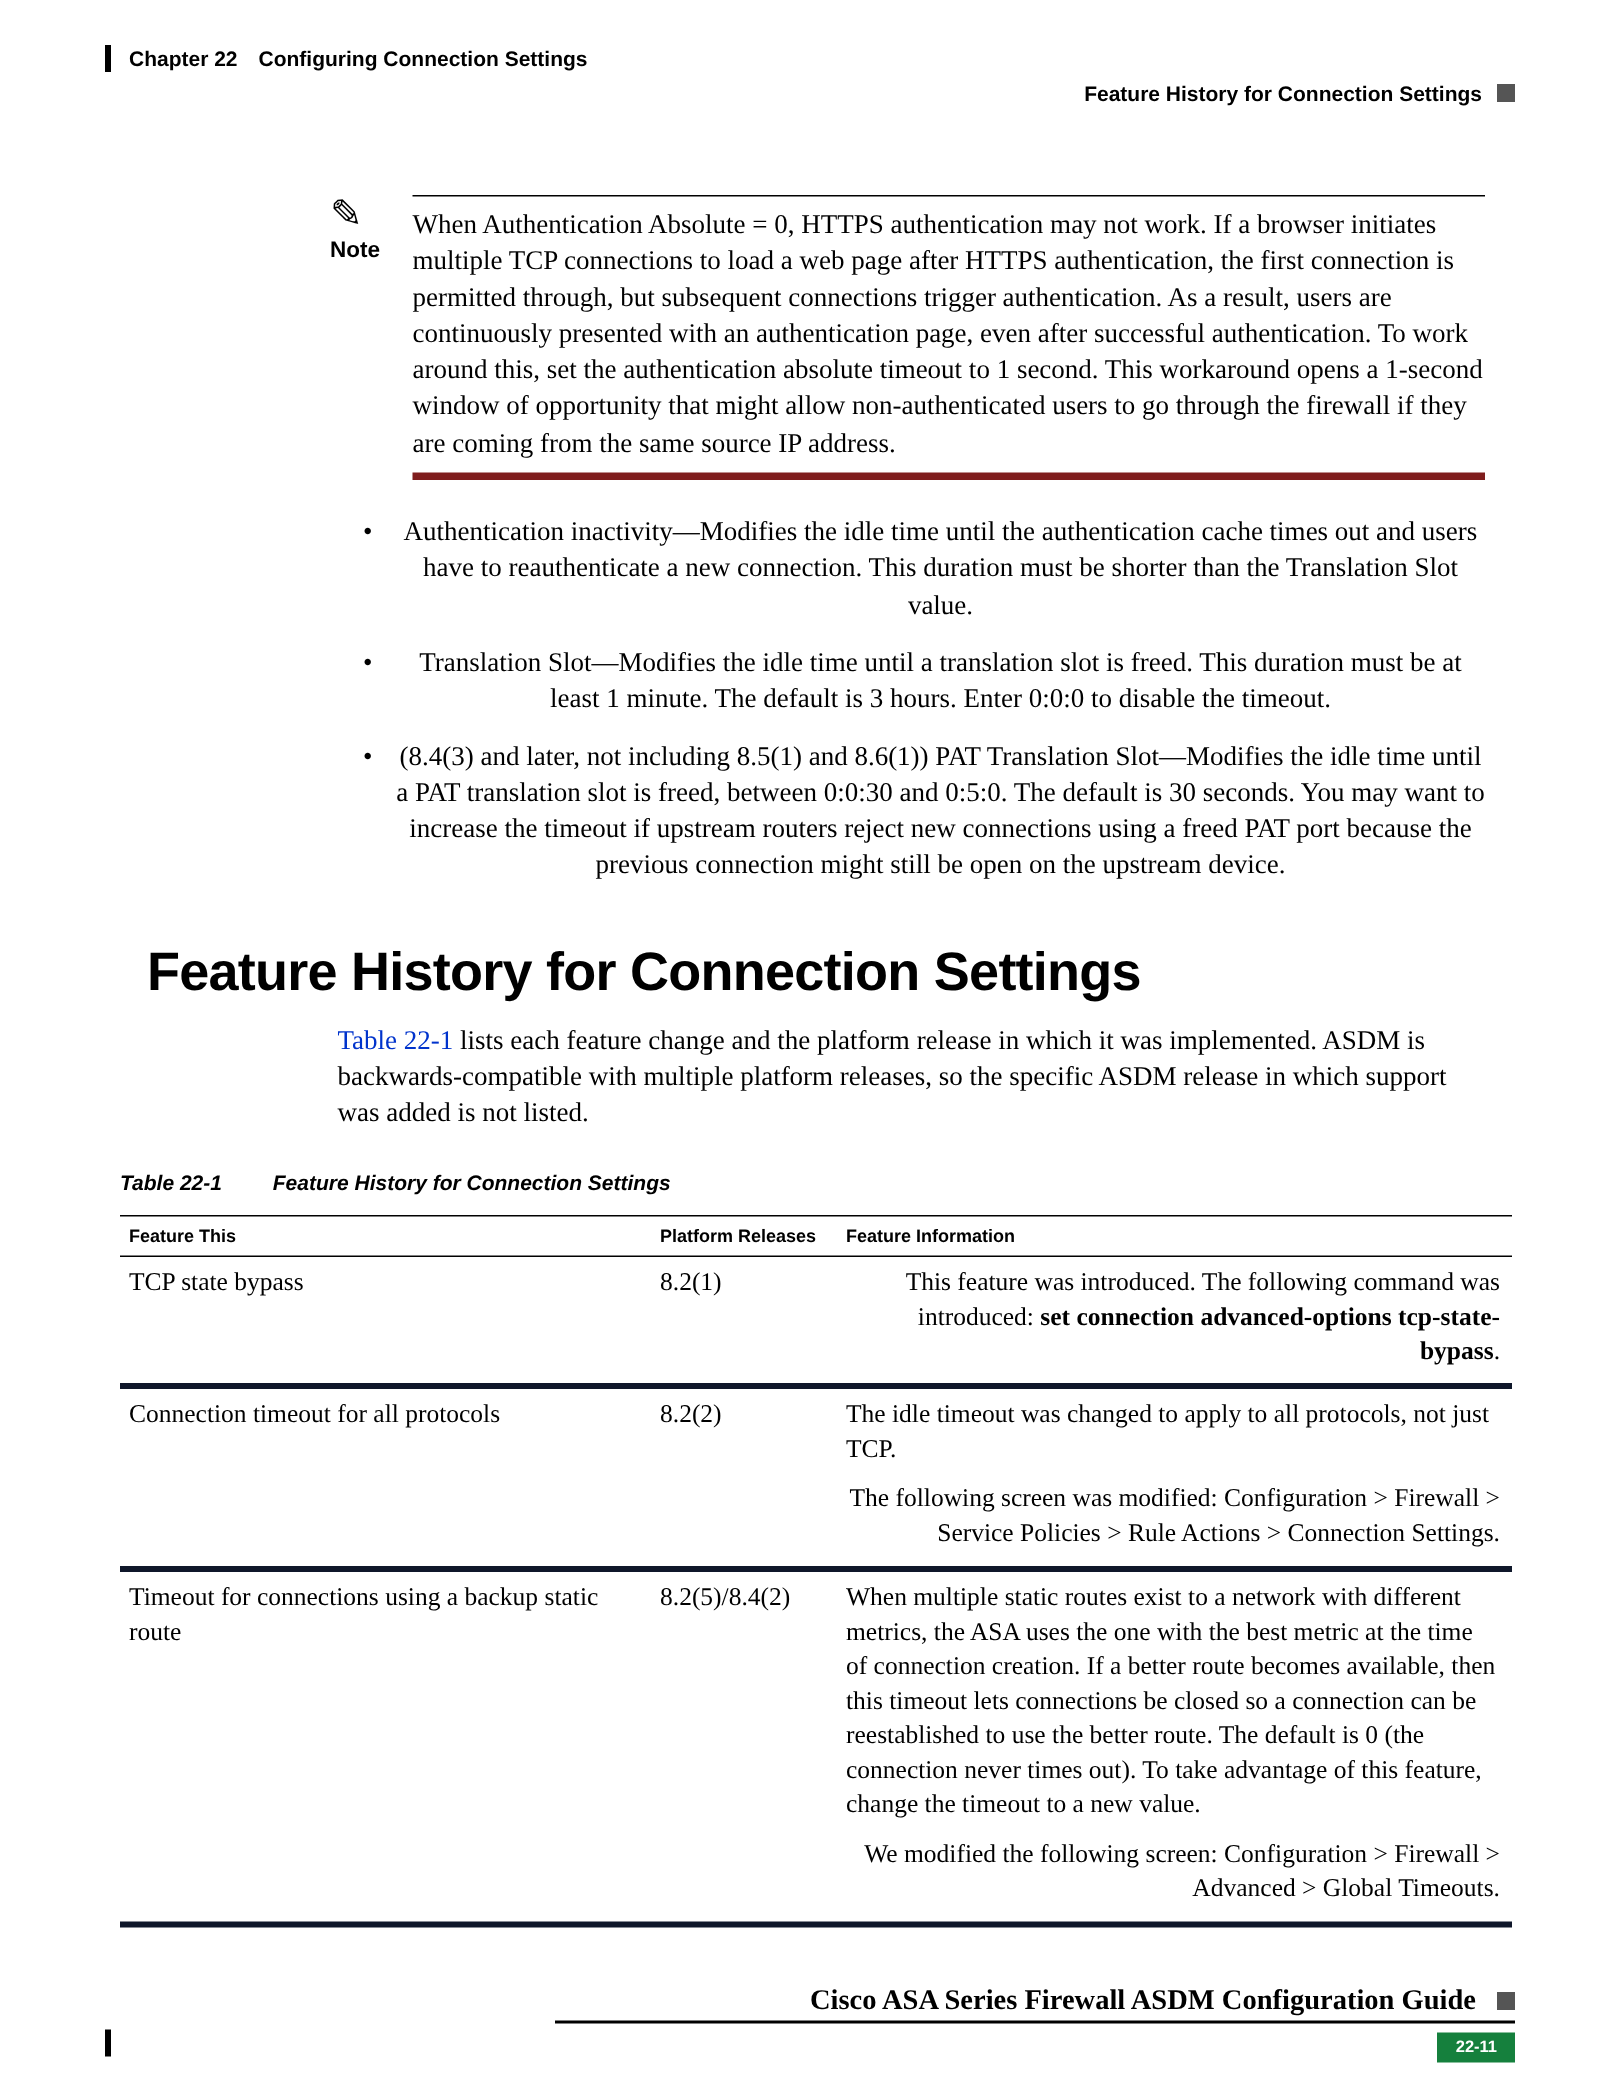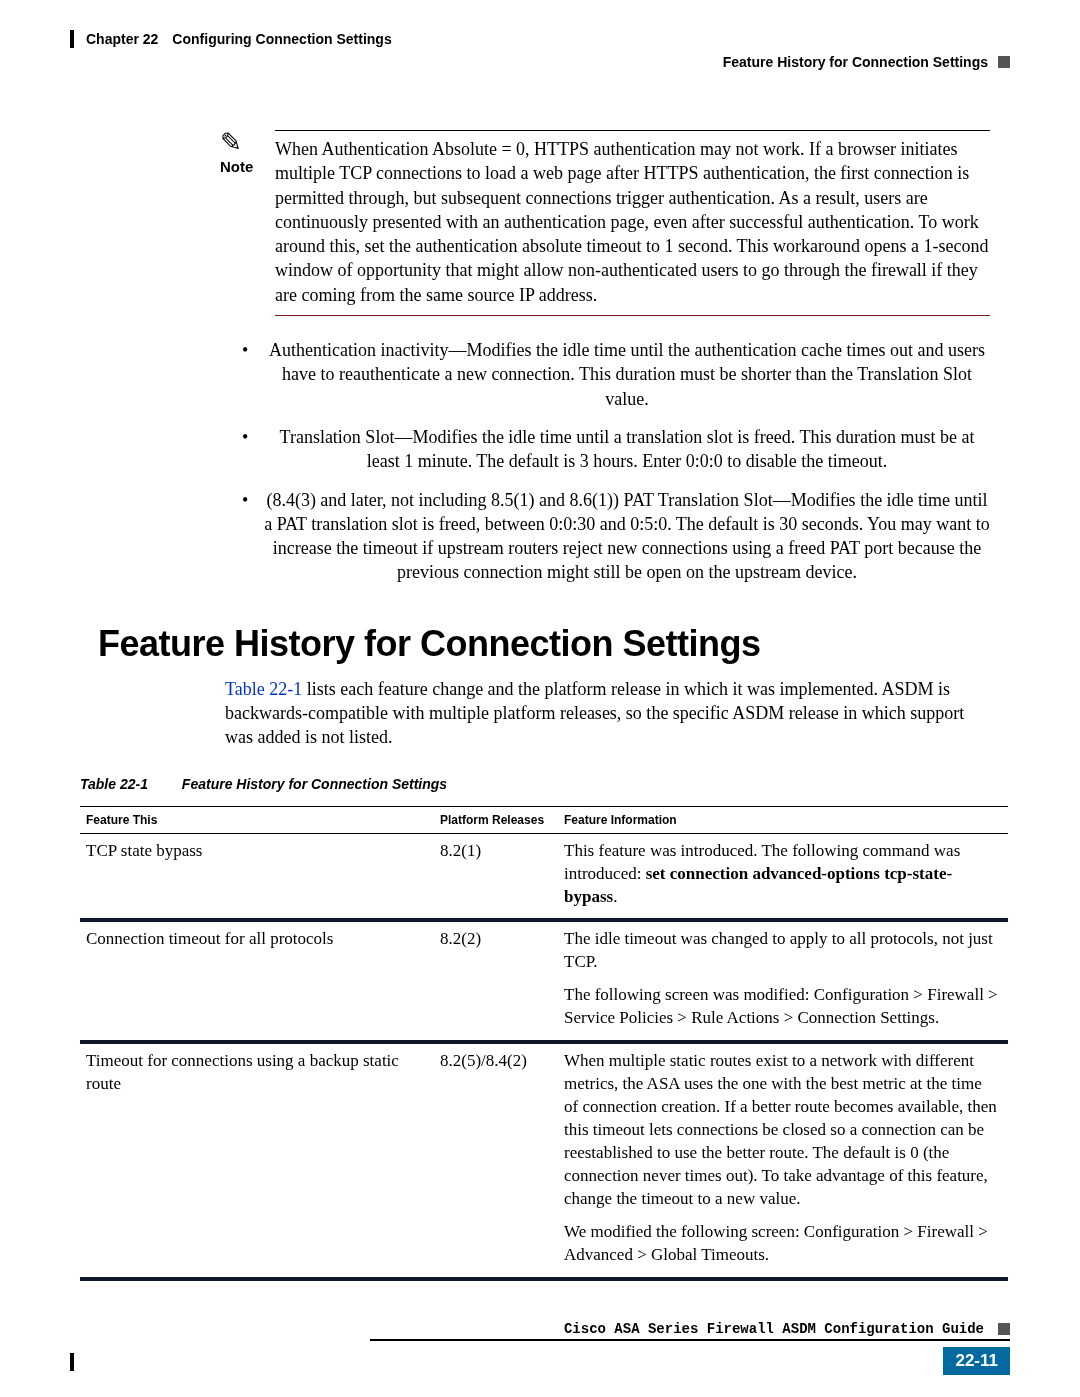--- a/index.html
+++ b/index.html
@@ -68,21 +68,21 @@
     margin-bottom: 2px;
   }
   .note-label {
     font-family: Arial, Helvetica, sans-serif;
     font-weight: bold;
     font-size: 15px;
   }
   .note-body-col {
     flex: 1;
     border-top: 1px solid #000;
-    border-bottom: 1px solid #7f1d1d;
+    border-bottom: 5px solid #7f1d1d;
     padding: 6px 0 8px 0;
     font-size: 18px;
     line-height: 1.35;
   }
   .bullets {
     margin: 22px 20px 0 170px;
     padding: 0;
     list-style: none;
     text-align: center;
   }
@@ -144,42 +144,42 @@
   }
   table.feature-table td {
     padding: 6px 8px 10px 6px;
     border-bottom: 4px solid #0f172a;
     vertical-align: top;
     line-height: 1.35;
   }
   table.feature-table td.col-name { width: 340px; }
   table.feature-table td.col-rel { width: 110px; }
   .info-para { margin: 0 0 10px 0; }
-  .info-para:last-child { margin-bottom: 0; }
+  .info-para:last-child { margin-bottom: 0; text-align: right; }
   .bold { font-weight: bold; }
   .footer-row {
     display: flex;
     justify-content: flex-end;
     align-items: center;
     gap: 14px;
   }
   .footer-title {
-    font-family: Liberation Mono, monospace;
-    font-weight: bold;
-    font-size: 14px;
+    font-family: Liberation Serif, serif;
+    font-weight: bold;
+    font-size: 19px;
   }
   .footer-square {
     width: 12px; height: 12px; background: #555;
   }
   .page-num-box {
-    background: #0369a1;
+    background: #15803d;
     color: #fff;
     font-family: Arial, Helvetica, sans-serif;
     font-weight: bold;
-    font-size: 17px;
+    font-size: 11px;
     padding: 4px 12px;
     margin-top: 4px;
   }
   .left-footer-bar {
     position: absolute;
     left: 70px;
     bottom: 26px;
     width: 4px;
     height: 18px;
     background: #000;

